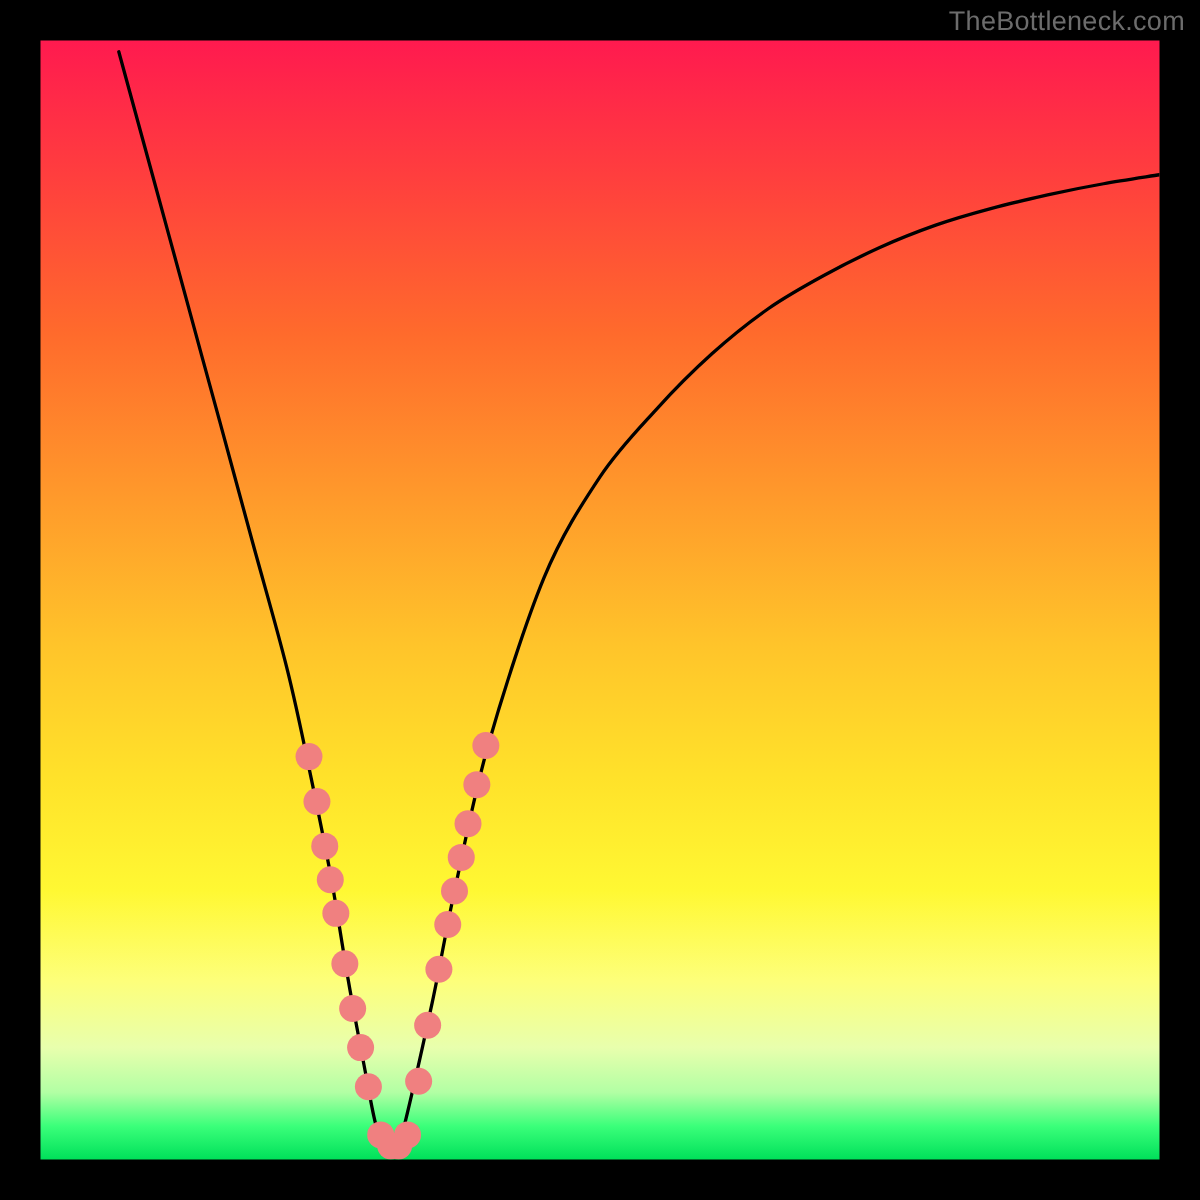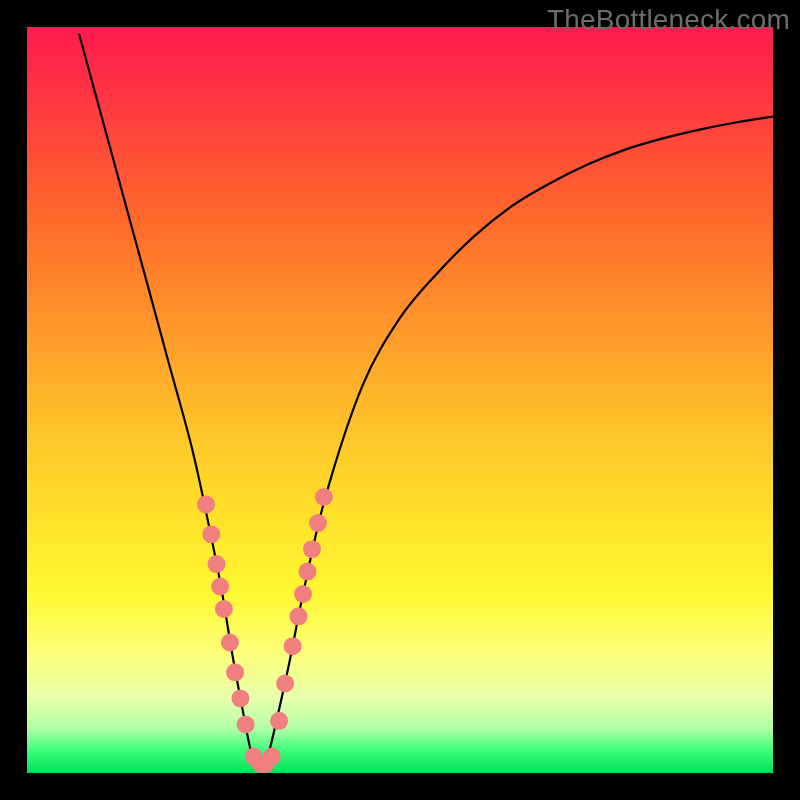--- a/index.html
+++ b/index.html
@@ -30,21 +30,21 @@
       #b2ffa4 94%,
       #3bff7a 97%,
       #00e05a 100%
     );
   }
   .watermark {
     position: absolute;
     top: 4px;
     right: 10px;
     color: #6c6c6c;
-    font-size: 28px;
+    font-size: 18px;
     font-weight: 400;
     letter-spacing: 0.2px;
   }
   svg.curve {
     position: absolute;
     left: 0;
     top: 0;
     width: 746px;
     height: 746px;
   }

